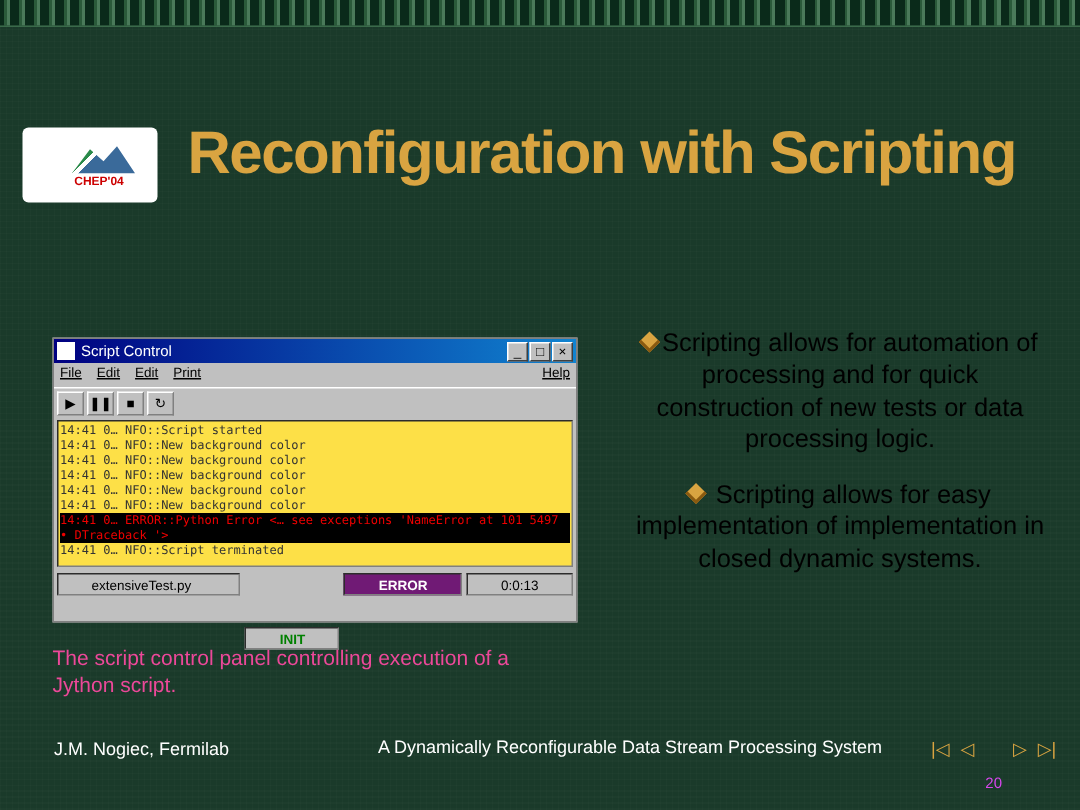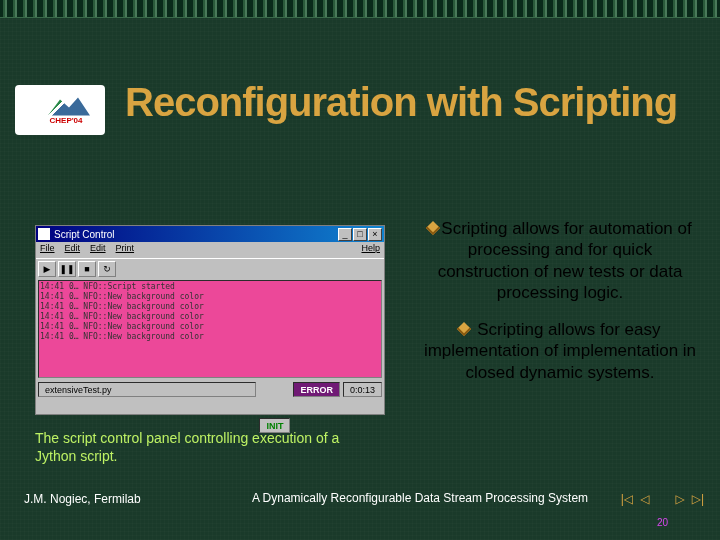--- a/index.html
+++ b/index.html
@@ -78,34 +78,34 @@
   padding: 0 2px;
   font-size: 10px;
 }
 .win-title .icon { width:12px; height:12px; background:#fff; margin-right:4px; }
 .win-title .spacer { flex:1; }
 .win-title .btn { width:14px; height:13px; background:#c0c0c0; border:1px solid #fff; border-right-color:#404040; border-bottom-color:#404040; margin-left:1px; text-align:center; line-height:10px; color:#000; font-size:9px;}
 .menubar { height:16px; display:flex; gap:10px; padding:1px 4px; background:#c0c0c0;text-decoration:underline; }
 .menubar span:last-child { margin-left:auto; }
 .toolbar { height:20px; display:flex; gap:2px; padding:2px; background:#c0c0c0; border-top:1px solid #fff; }
 .tbtn { width:18px; height:16px; background:#c0c0c0; border:1px solid #fff; border-right-color:#808080; border-bottom-color:#808080; text-align:center; font-size:9px; line-height:14px; color:#000;}
-.logarea { height:98px; background:#ec4899; border:1px inset #808080; margin:2px; padding:1px; overflow:hidden; font-family: monospace; font-size:8px; line-height:10px; color:#333;}
+.logarea { height:98px; background:#fde047; border:1px inset #808080; margin:2px; padding:1px; overflow:hidden; font-family: monospace; font-size:8px; line-height:10px; color:#333;}
 .logarea .err { background:#000; color:#e00; }
 .statusbar { height:18px; display:flex; gap:3px; padding:2px; font-size:9px; }
-.statusbar .cell { border:1px inset #808080; padding:1px 6px; background:#c0c0c0; height:15px; line-height:12px;}
+.statusbar .cell { border:1px inset #808080; padding:1px 22px; background:#c0c0c0; height:15px; line-height:12px;}
 .statusbar .cell.grow { flex:1; }
 .statusbar .cell.init { color:#008000; font-weight:bold;margin-top:36px; }
 .statusbar .cell.errb { background:#701a75; color:#fff; font-weight:bold; }
 
 .caption {
   position: absolute;
   top: 430px;
   left: 35px;
   width: 330px;
-  color: #bef264;
+  color: #ec4899;
   font-size: 14px;
   line-height: 1.25;
 }
 .bullets {
   position: absolute;
   top: 218px;
   left: 420px;
   width: 280px;
   color: #000;
   font-size: 17px;
@@ -124,21 +124,21 @@
 .footer {
   position: absolute;
   bottom: 12px;
   left: 0;
   width: 100%;
   display: flex;
   align-items: center;
   color: #fff;
   font-size: 12px;
 }
-.footer .author { width: 240px; padding-left: 24px; }
+.footer .author { width: 240px; padding-left: 36px; }
 .footer .center { flex:1; text-align:center; line-height:1.2; }
 .footer .nav { width:120px; display:flex; align-items:center; gap:2px; justify-content:flex-end; padding-right:14px;}
 .navbtn {
   width:16px; height:16px; display:flex; align-items:center; justify-content:center;
   color:#d9a441; font-size:12px; cursor:pointer;
 }
 .pagenum { color:#d946ef; font-size:10px; padding:0 2px;margin-top:48px;}
 </style>
 </head>
 <body>
@@ -174,20 +174,22 @@
     <span class="tbtn">■</span>
     <span class="tbtn">↻</span>
   </div>
   <div class="logarea">
     <div>14:41 0… NFO::Script started</div>
     <div>14:41 0… NFO::New background color</div>
     <div>14:41 0… NFO::New background color</div>
     <div>14:41 0… NFO::New background color</div>
     <div>14:41 0… NFO::New background color</div>
     <div>14:41 0… NFO::New background color</div>
+    <div class="err">14:41 0… ERROR::Python Error &lt;… see exceptions 'NameError at 101 5497 • DTraceback '&gt;</div>
+    <div>14:41 0… NFO::Script terminated</div>
   </div>
   <div class="statusbar">
     <span class="cell grow">extensiveTest.py</span>
     <span class="cell init">INIT</span>
     <span class="cell errb">ERROR</span>
     <span class="cell">0:0:13</span>
   </div>
 </div>
 
 <div class="caption">The script control panel controlling execution of a Jython script.</div>

